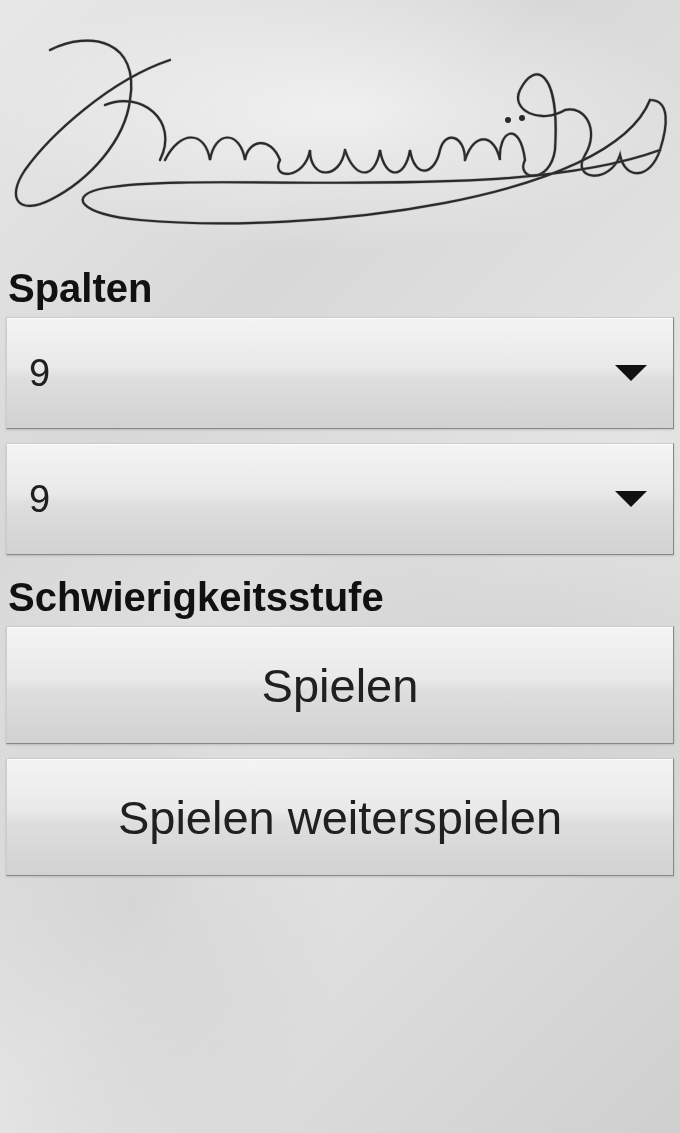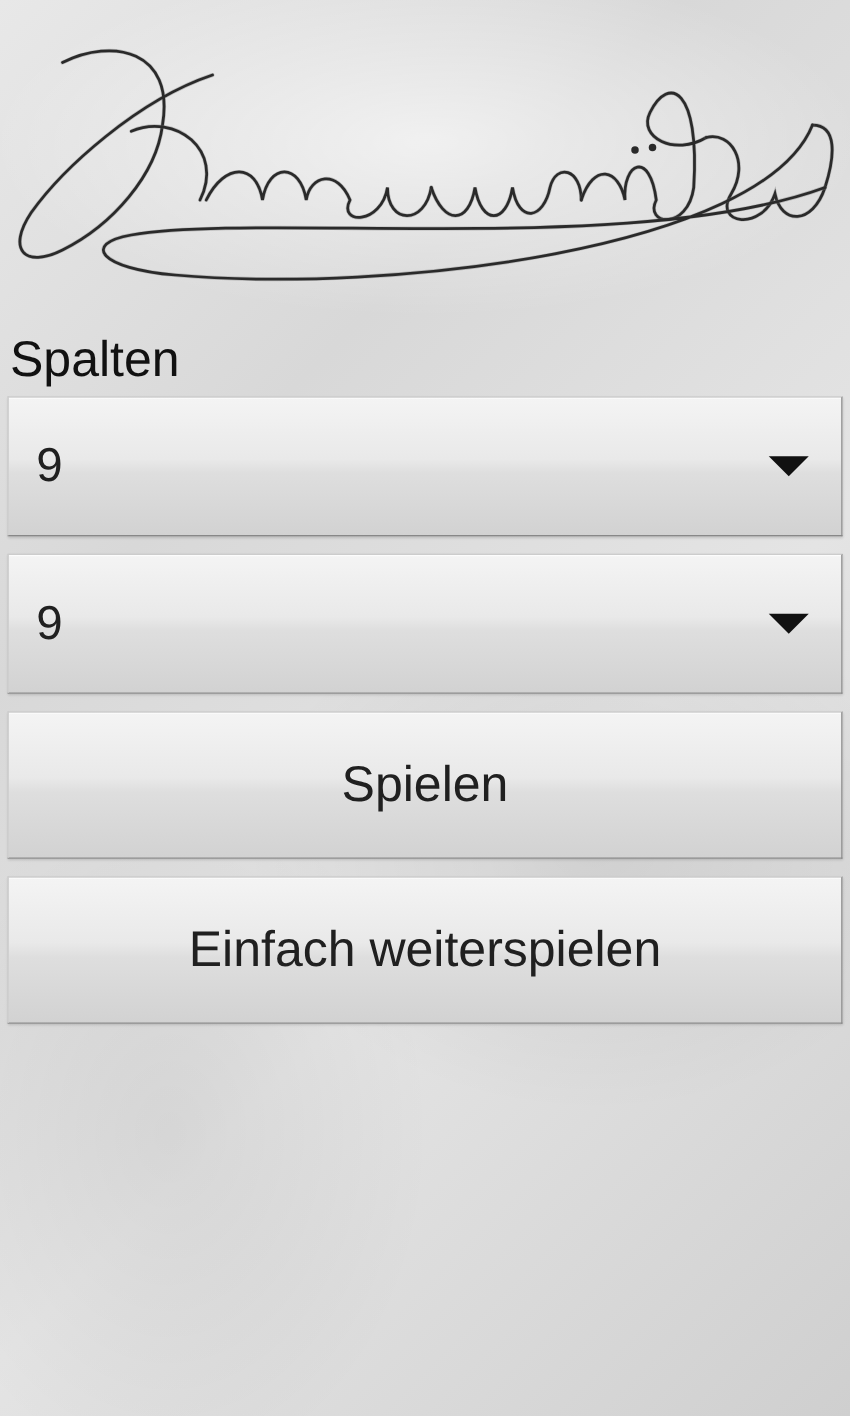--- a/index.html
+++ b/index.html
@@ -30,21 +30,21 @@
     stroke-linecap: round;
   }
   .logo-svg path.shadow {
     stroke: #777;
     stroke-width: 3.2;
     opacity: 0.4;
   }
   .field-group { padding: 0 6px; }
   .field-label {
     font-size: 40px;
-    font-weight: 400;
+    font-weight: 700;
     color: #111;
     padding: 6px 0 6px 2px;
   }
   .dropdown, .btn {
     width: 668px;
     margin: 0 auto 14px auto;
     border: 1px solid #aaa;
     border-top-color: #ccc;
     border-left-color: #ccc;
     border-bottom-color: #888;
@@ -64,21 +64,21 @@
   }
   .dropdown .caret {
     width: 0; height: 0;
     border-left: 16px solid transparent;
     border-right: 16px solid transparent;
     border-top: 16px solid #111;
   }
   .btn {
     height: 118px;
     justify-content: center;
-    font-size: 40px;
+    font-size: 47px;
   }
   .content { flex: 1; display: flex; flex-direction: column; }
 </style>
 </head>
 <body>
 
 <div class="logo-wrap">
   <svg class="logo-svg" viewBox="0 0 660 240">
 
     <g>
@@ -119,23 +119,24 @@
   </div>
 
   <div class="field-group">
     <div class="dropdown">
       <span>9</span>
       <span class="caret"></span>
     </div>
   </div>
 
   <div class="field-group">
+    <div class="field-label">Schwierigkeitsstufe</div>
   </div>
 
   <div class="btn">
     <span>Spielen</span>
   </div>
 
   <div class="btn">
-    <span>Einfach weiterspielen</span>
+    <span>Spielen weiterspielen</span>
   </div>
 
 </div>
 
 </body></html>

